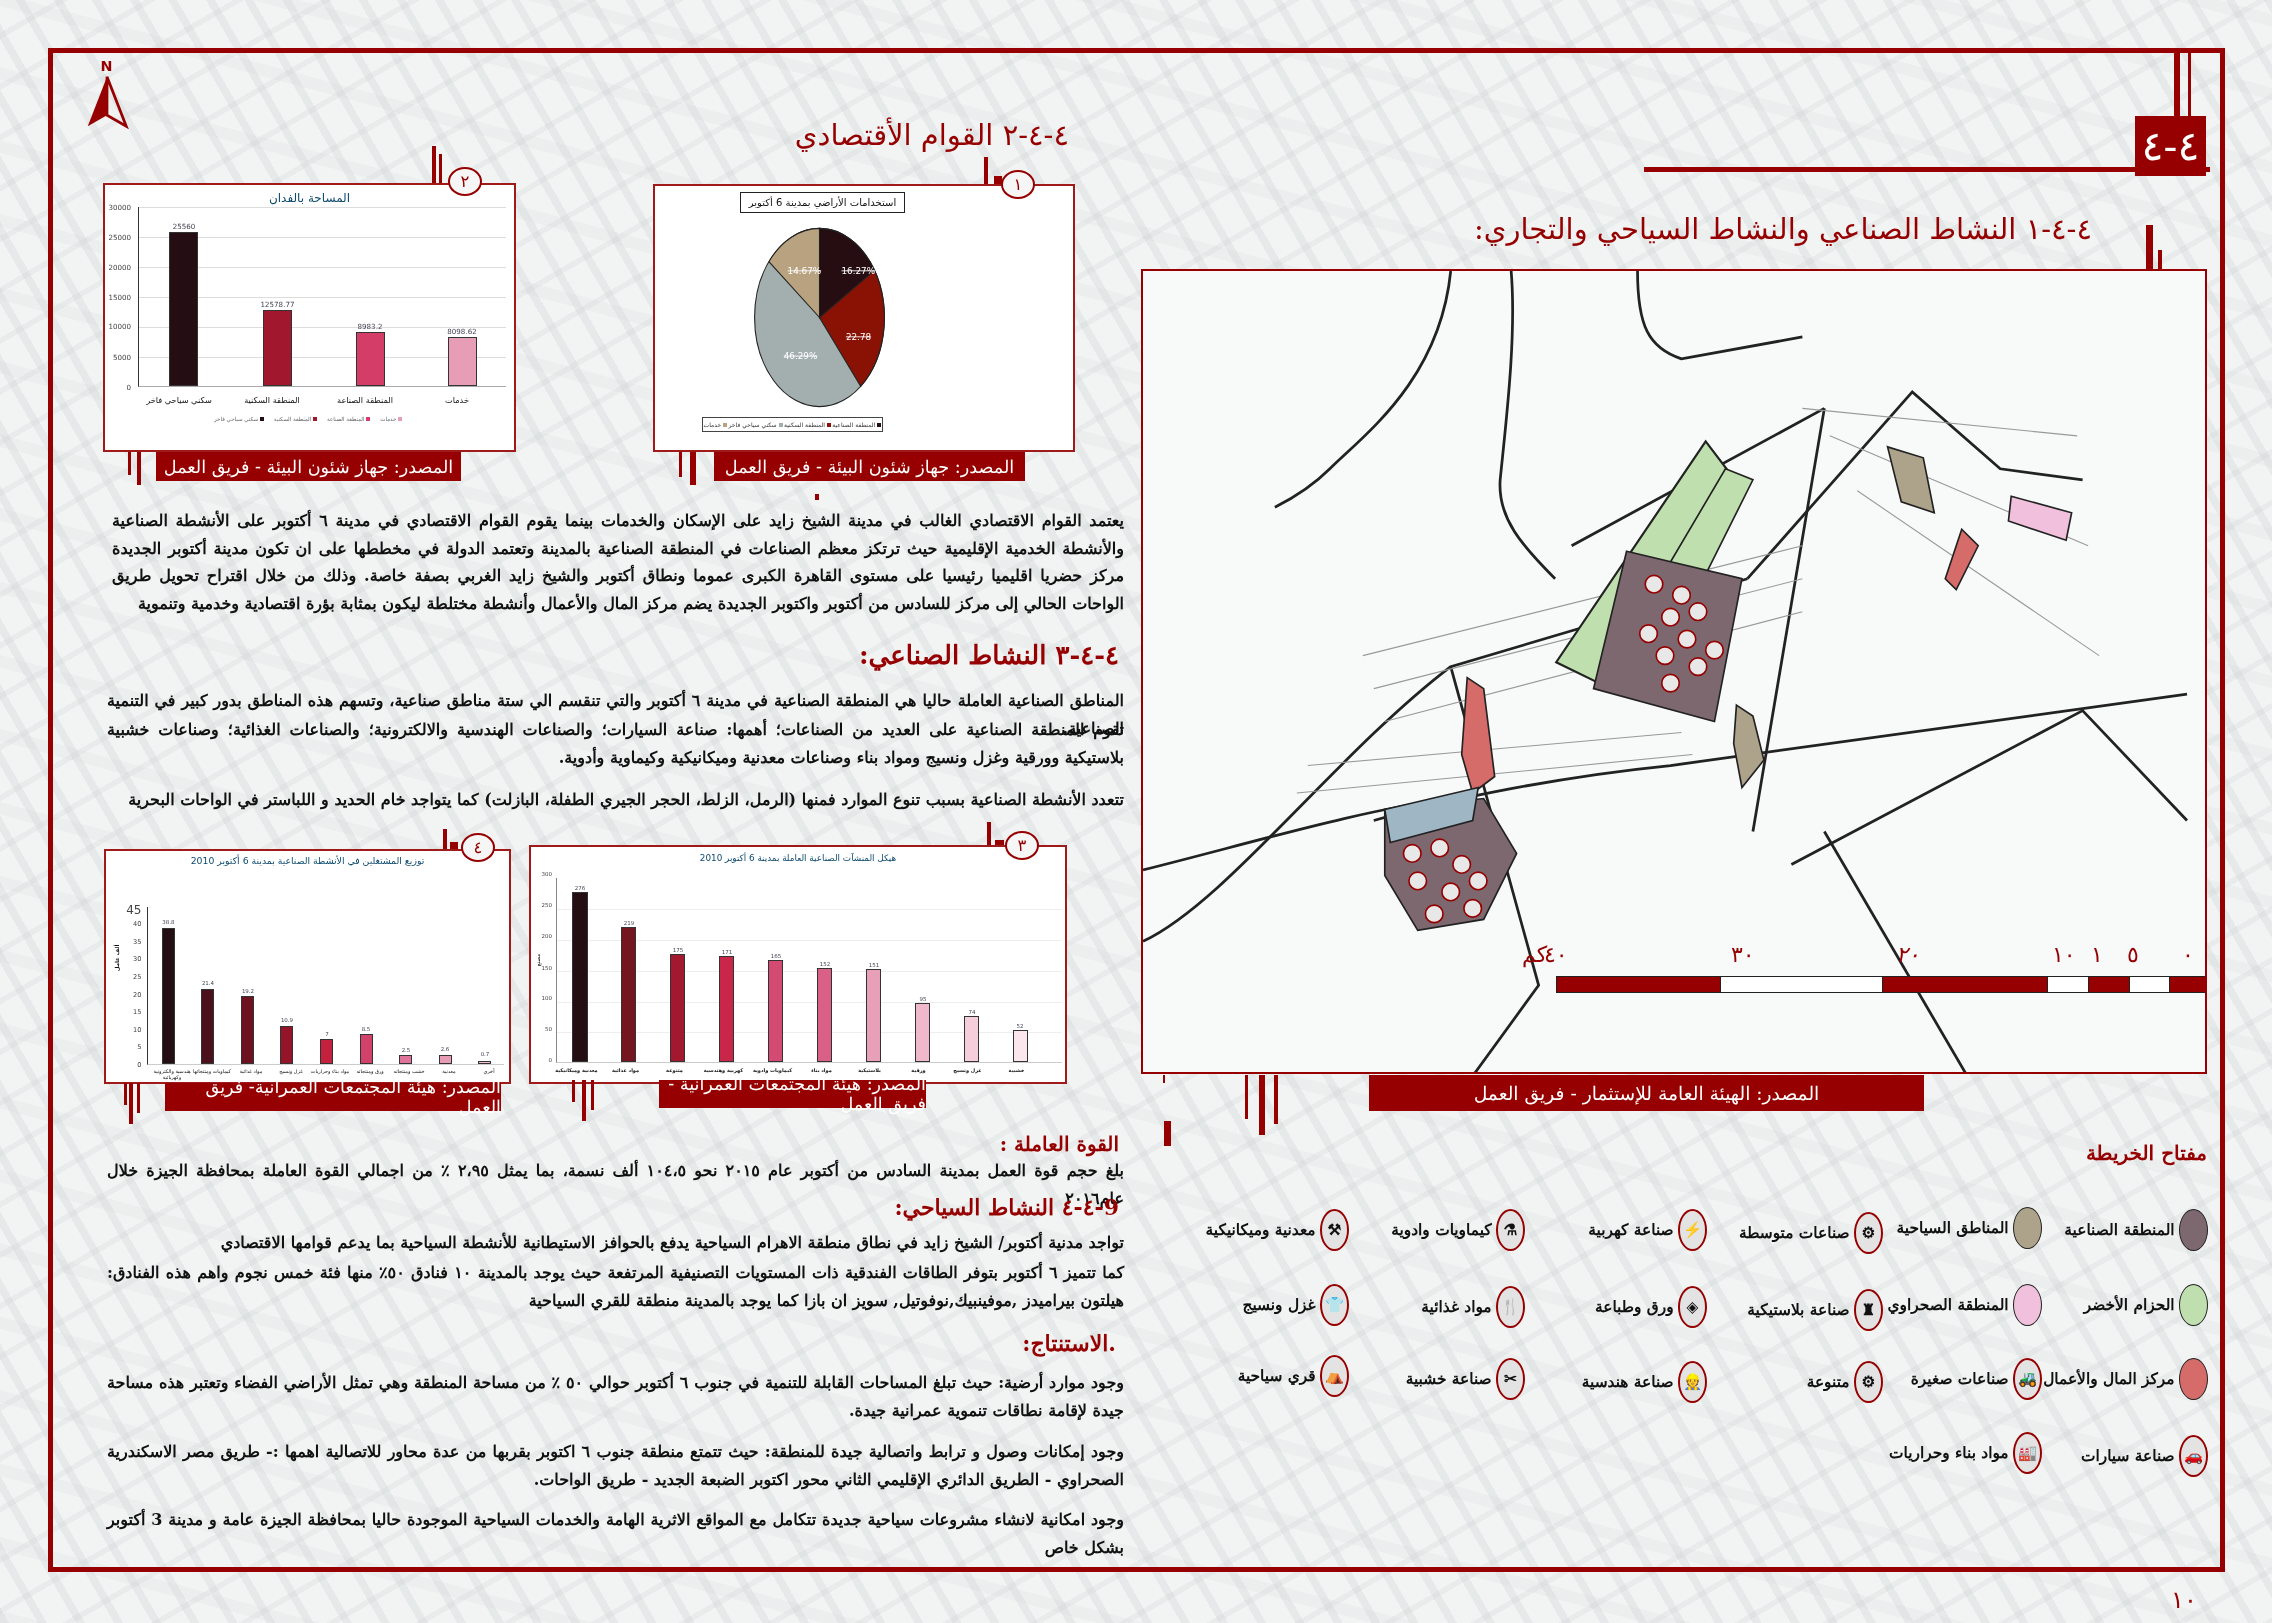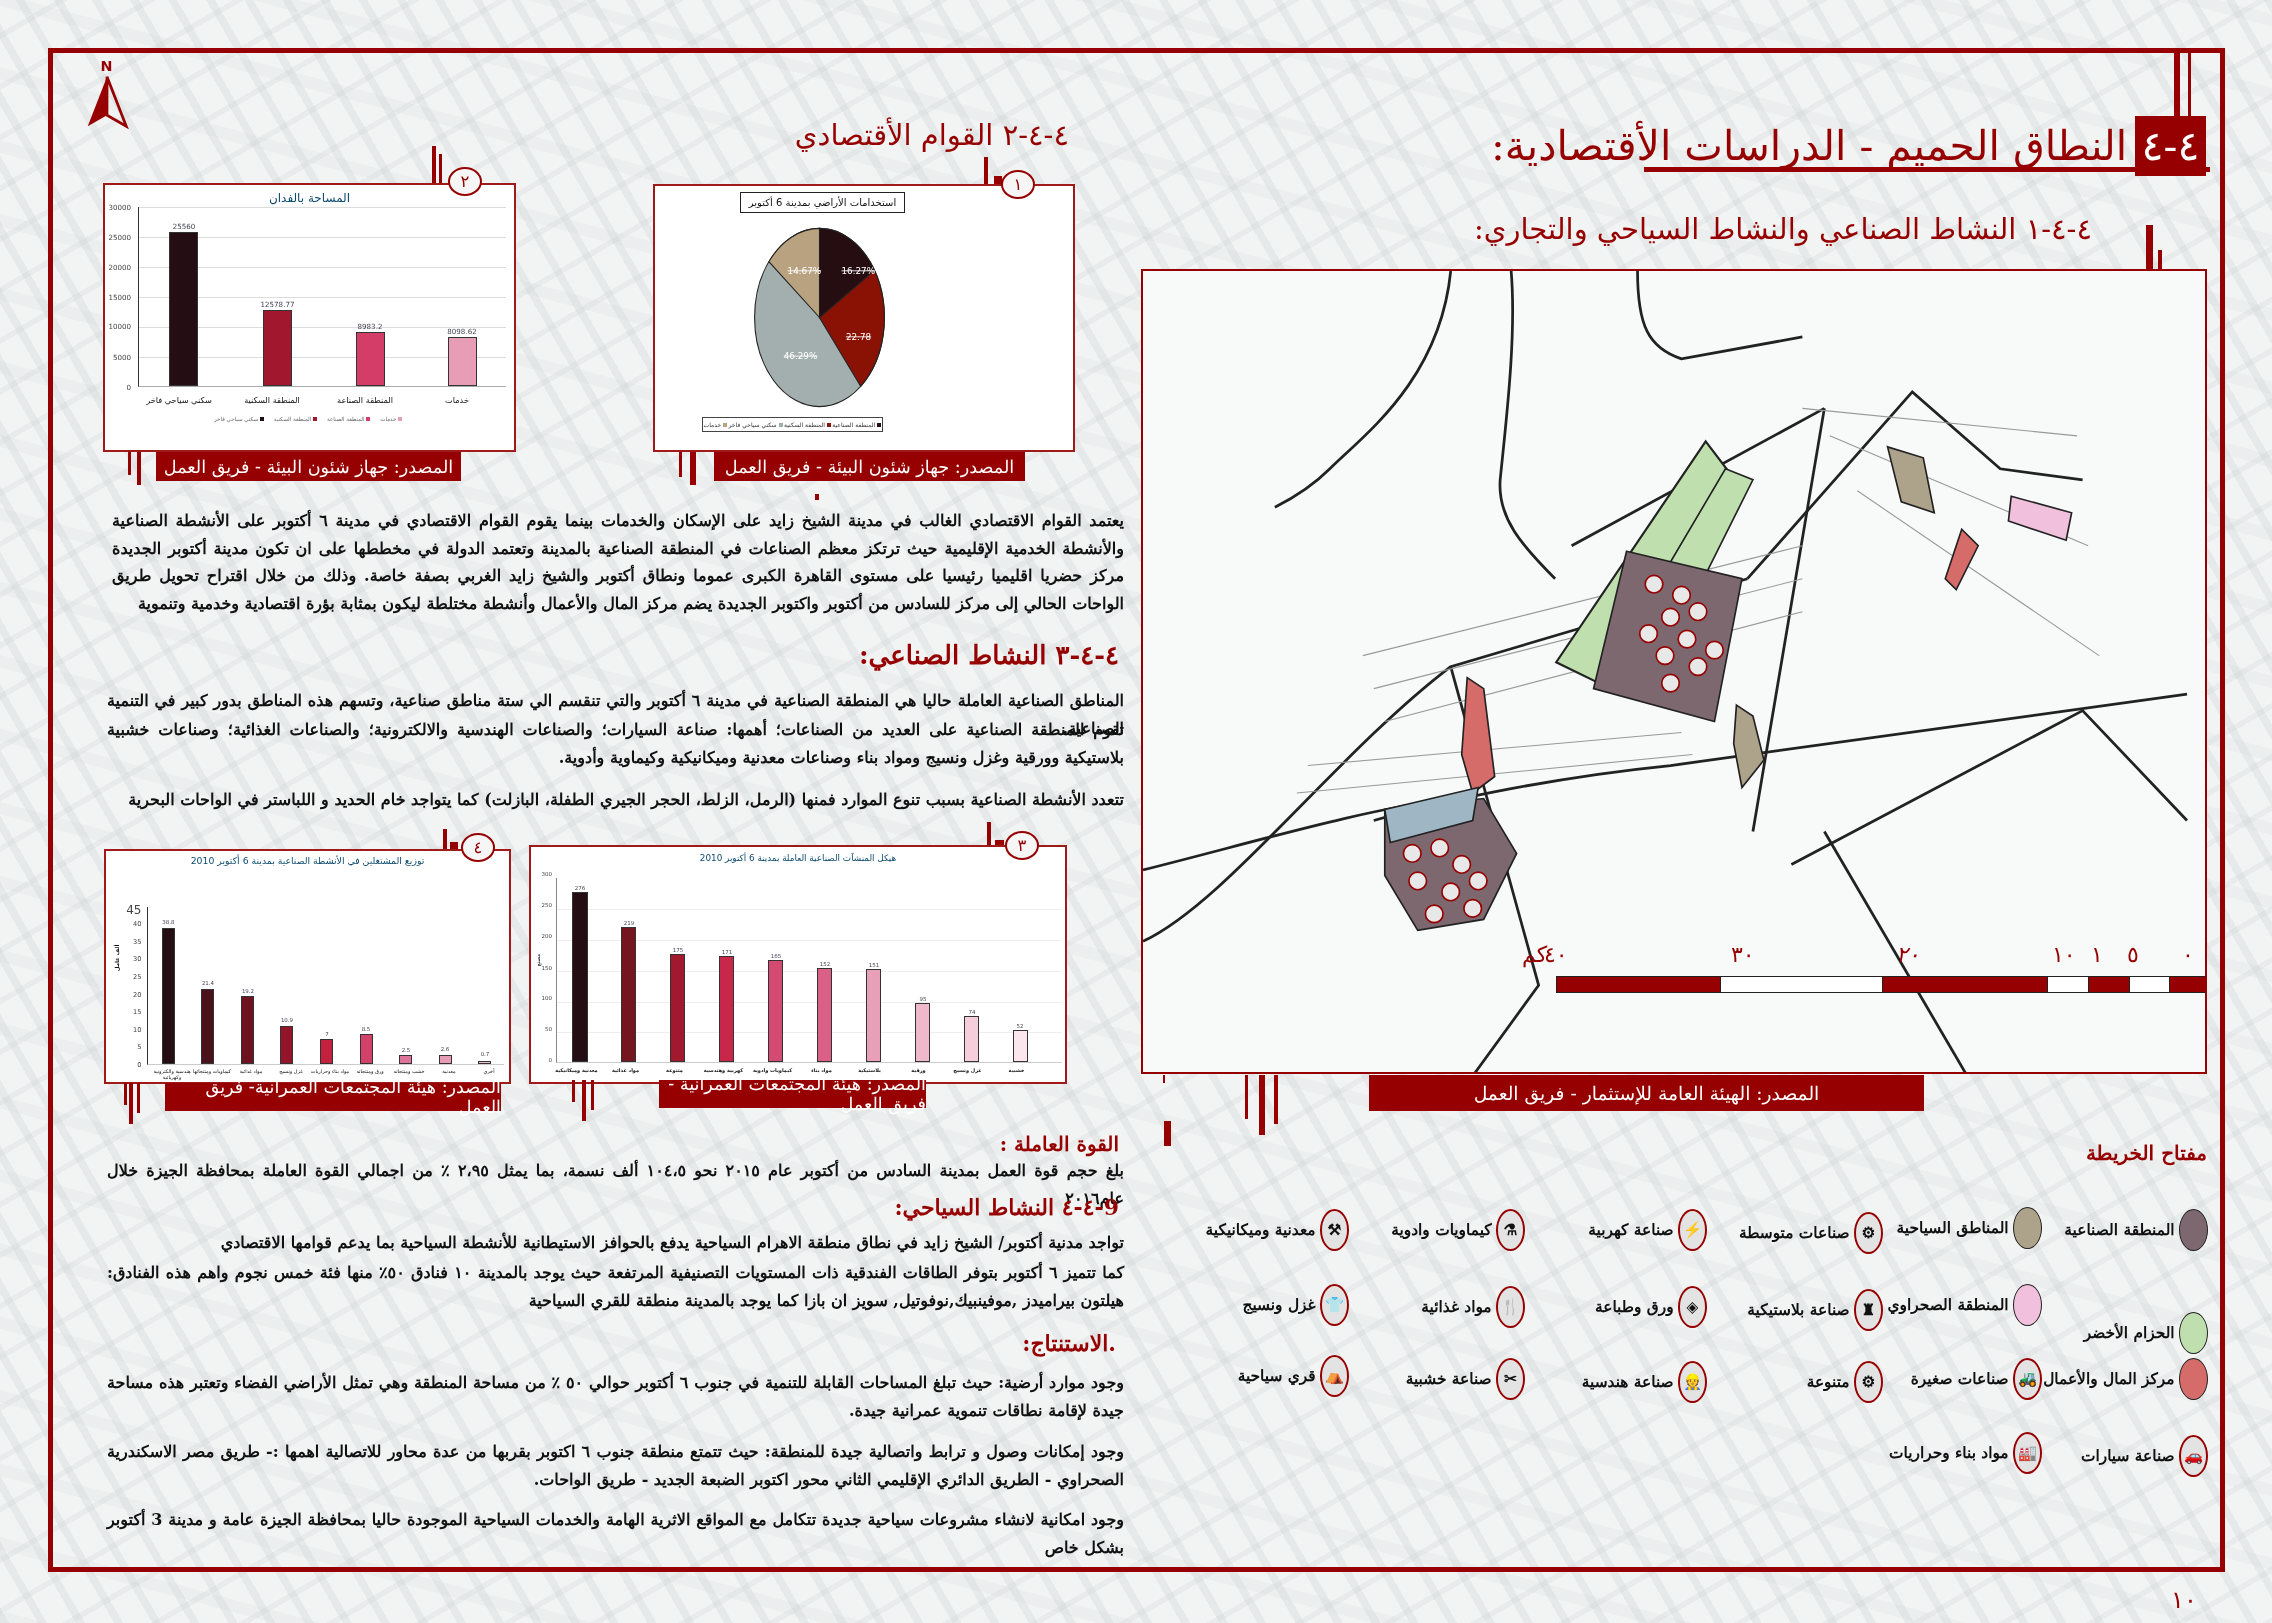--- a/index.html
+++ b/index.html
@@ -85,21 +85,20 @@
   <svg width="44" height="55" viewBox="0 0 80 100">
     <polygon points="40,5 5,95 40,75" fill="#960000"></polygon>
     <polygon points="40,5 75,95 40,75" fill="none" stroke="#960000" stroke-width="5"></polygon>
   </svg>
 </div>
 
 <div class="vbar" style="left:2174px;top:48px;width:5.5px;height:121px;"></div>
 <div class="vbar" style="left:2188px;top:48px;width:3.3px;height:121px;"></div>
 <div class="main-title">
   <span class="num-box">٤-٤</span>
-  <span>النطاق الحميم - الدراسات الأقتصادية:</span>
 </div>
 <div class="main-title-underline"></div>
 
 <div class="vbar" style="left:2146px;top:225px;width:6.6px;height:88px;"></div>
 <div class="vbar" style="left:2158px;top:250px;width:4.4px;height:63px;"></div>
 <div class="sub-title">٤-٤-١ النشاط الصناعي والنشاط السياحي والتجاري:</div>
 
 <div class="sec-title">٤-٤-٢ القوام الأقتصادي</div>
 
 <div class="vbar" style="left:984px;top:157px;width:4.4px;height:33px;"></div>
@@ -389,21 +388,21 @@
 <div class="source-bar" style="left:1369px;top:1075px;width:555px;height:36px;font-size:18.7px;">المصدر:    الهيئة العامة للإستثمار - فريق العمل</div>
 <div class="vbar" style="left:1163px;top:1075px;width:1.6px;height:8.2px;"></div>
 
 <div class="vbar" style="left:1164px;top:1121px;width:6.6px;height:25px;"></div>
 <div class="legend-title">مفتاح الخريطة</div>
 
 <div class="legend-item" style="right:65px;top:1209px;">
   <span class="legend-swatch" style="background:#7d6870;"></span>
   <span>المنطقة الصناعية</span>
 </div>
-<div class="legend-item" style="right:65px;top:1312px;">
+<div class="legend-item" style="right:65px;top:1284px;">
   <span class="legend-swatch" style="background:#bfe0ae;"></span>
   <span>الحزام الأخضر</span>
 </div>
 <div class="legend-item" style="right:65px;top:1358px;">
   <span class="legend-swatch" style="background:#d56c6a;"></span>
   <span>مركز المال والأعمال</span>
 </div>
 <div class="legend-item" style="right:65px;top:1435px;">
   <span class="legend-icon">🚗</span>
   <span>صناعة سيارات</span>

